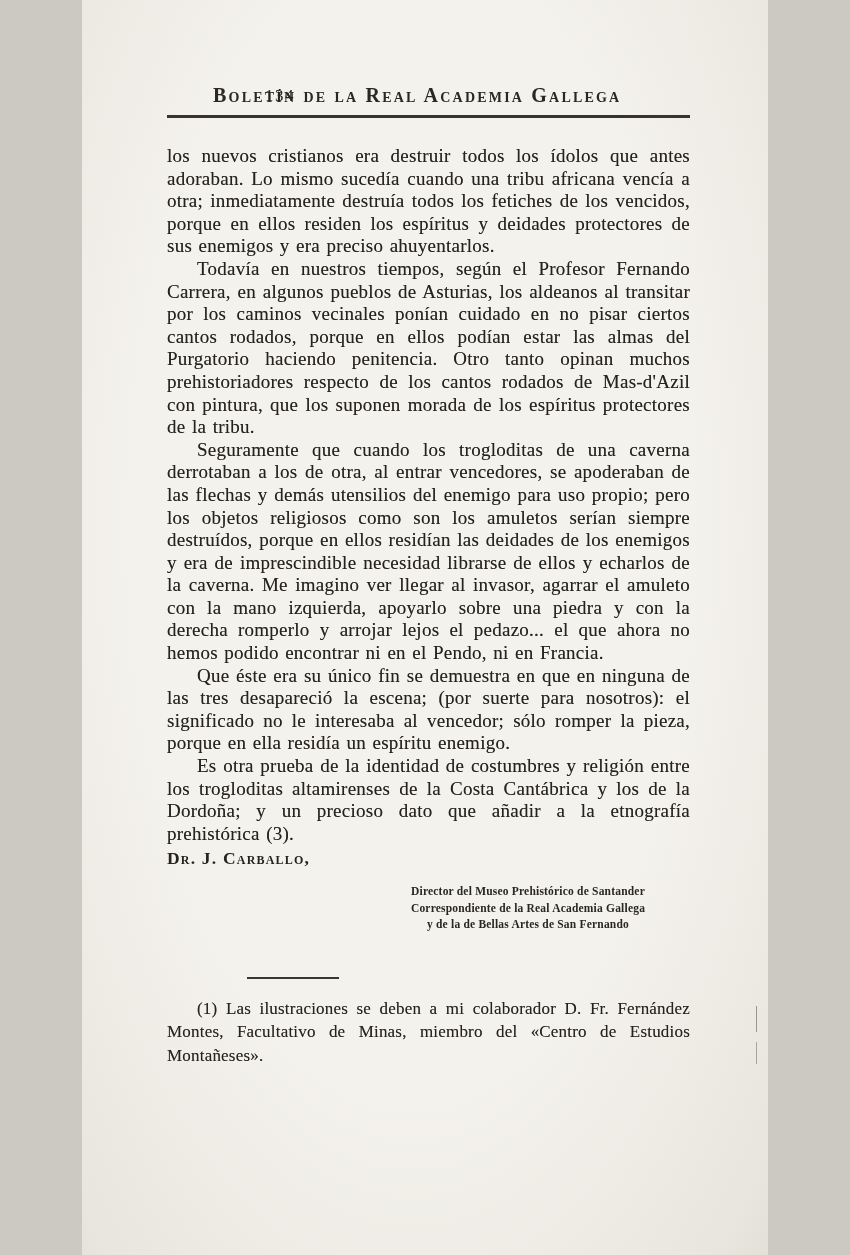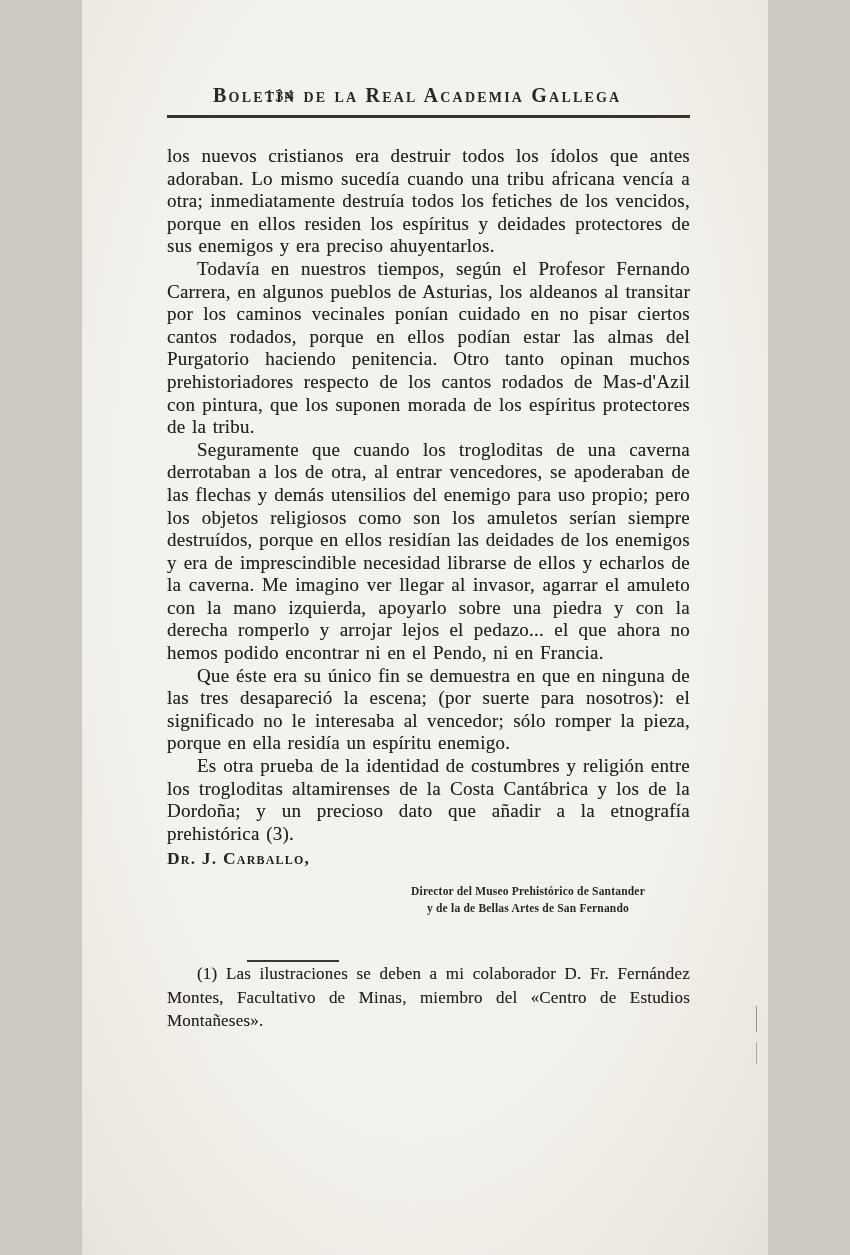--- a/index.html
+++ b/index.html
@@ -51,20 +51,21 @@
     line-height:16.5px;
     color:#2a2720;
     letter-spacing:0.2px;
   }
   .footnote-rule {
     width:92px; height:2px;
     background:#3a3630;
     margin-top:44px; margin-left:80px;
   }
   .footnote {
+    margin-top:18px;
     font-size:17px; line-height:23.5px;
     text-align:justify; text-indent:30px;
     letter-spacing:0.2px; word-spacing:1px;
     text-shadow:0 0 0.5px rgba(30,28,22,0.4);
   }
   
   .edge-tick-1, .edge-tick-2 {
     position:absolute; right:11px; width:1.5px;
     background:rgba(70,66,58,0.5);
   }
@@ -95,20 +96,21 @@
     <p>Todavía en nuestros tiempos, según el Profesor Fernando Carrera, en algunos pueblos de Asturias, los aldeanos al transitar por los caminos vecinales ponían cuidado en no pisar ciertos cantos rodados, porque en ellos podían estar las almas del Purgatorio haciendo penitencia. Otro tanto opinan muchos prehistoriadores respecto de los cantos rodados de Mas-d'Azil con pintura, que los suponen morada de los espíritus protectores de la tribu.</p>
     <p>Seguramente que cuando los trogloditas de una caverna derrotaban a los de otra, al entrar vencedores, se apoderaban de las flechas y demás utensilios del enemigo para uso propio; pero los objetos religiosos como son los amuletos serían siempre destruídos, porque en ellos residían las deidades de los enemigos y era de imprescindible necesidad librarse de ellos y echarlos de la caverna. Me imagino ver llegar al invasor, agarrar el amuleto con la mano izquierda, apoyarlo sobre una piedra y con la derecha romperlo y arrojar lejos el pedazo... el que ahora no hemos podido encontrar ni en el Pendo, ni en Francia.</p>
     <p>Que éste era su único fin se demuestra en que en ninguna de las tres desapareció la escena; (por suerte para nosotros): el significado no le interesaba al vencedor; sólo romper la pieza, porque en ella residía un espíritu enemigo.</p>
     <p>Es otra prueba de la identidad de costumbres y religión entre los trogloditas altamirenses de la Costa Cantábrica y los de la Dordoña; y un precioso dato que añadir a la etnografía prehistórica (3).</p>
   </main>
 
   <div class="signature">Dr. J. Carballo,</div>
 
   <div class="credentials">
     <div>Director del Museo Prehistórico de Santander</div>
+    <div>Correspondiente de la Real Academia Gallega</div>
     <div>y de la de Bellas Artes de San Fernando</div>
   </div>
 
   <div class="footnote-rule"></div>
 
   <p class="footnote">(1) Las ilustraciones se deben a mi colaborador D. Fr. Fernández Montes, Facultativo de Minas, miembro del «Centro de Estudios Montañeses».</p>
 
   <div class="edge-tick-1"></div>
   <div class="edge-tick-2"></div>
   <div class="smudge"></div>

